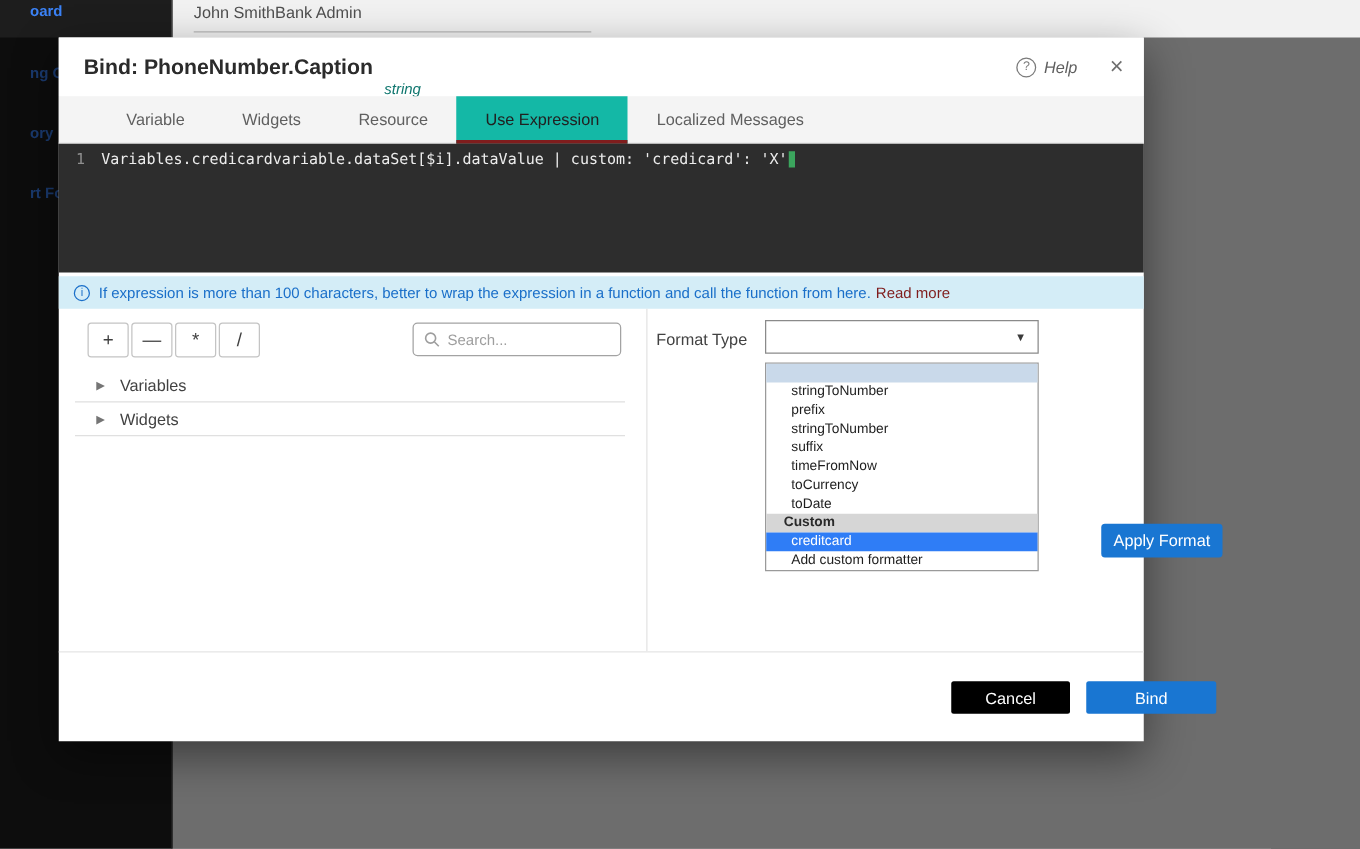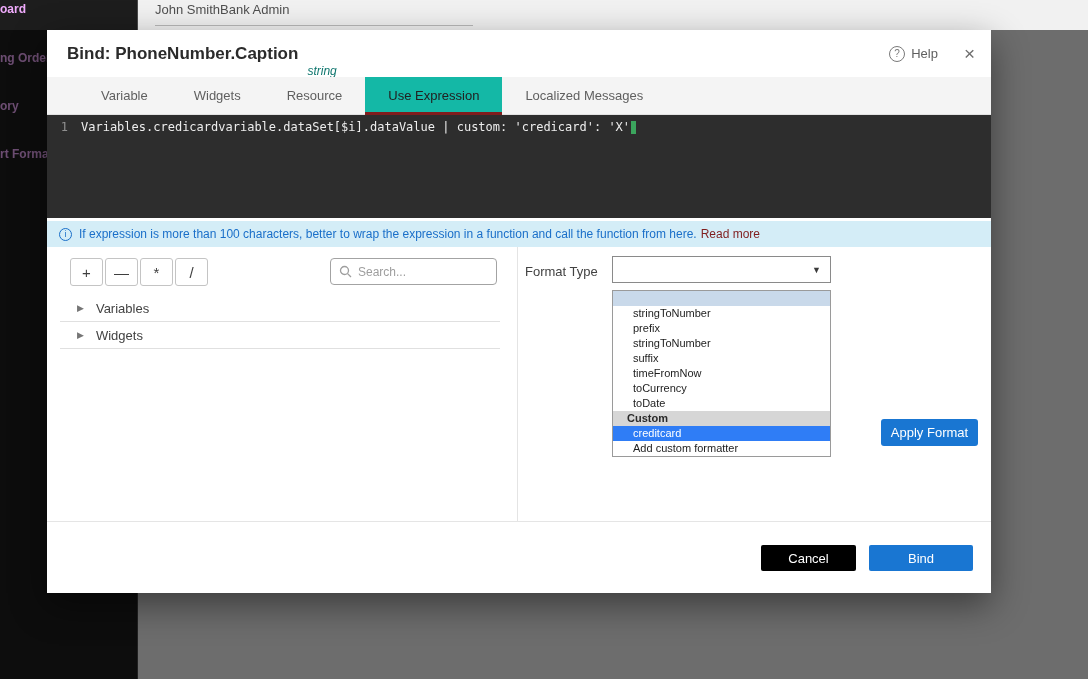--- a/index.html
+++ b/index.html
@@ -3,35 +3,35 @@
 <meta charset="utf-8">
 <style>
   * { margin:0; padding:0; box-sizing:border-box; }
   html,body { width:1088px; height:679px; }
   body { font-family:"Liberation Sans", sans-serif; background:#3c3c3c; }
   .stage { position:relative; width:1088px; height:679px; overflow:hidden; }
 
   
   .app-base { position:absolute; inset:0; background:#f1f1f1; }
   .app-sidebar { position:absolute; left:0; top:0; width:138px; height:679px; background:#1d1d1d; border-right:1px solid #4a4a4a; }
-  .sb-item { position:absolute; left:0; color:#f0abfc; font-size:12px; font-weight:bold; white-space:nowrap; }
+  .sb-item { position:absolute; left:0; color:#3b82f6; font-size:12px; font-weight:bold; white-space:nowrap;padding-left:24px; }
   .app-header-input { position:absolute; left:155px; top:0; width:318px; height:26px; border-bottom:1px solid #b9b9b9; }
   .app-header-text { position:absolute; left:155px; top:2px; font-size:13px; color:#4f4f4f; }
 
   .overlay { position:absolute; left:0; top:30px; width:1088px; height:649px; background:rgba(0,0,0,0.55); }
 
   
-  .modal { position:absolute; left:47px; top:30px; width:944px; height:563px; background:#ffffff; box-shadow:0 12px 34px rgba(0,0,0,0.45); }
+  .modal { position:absolute; left:47px; top:30px; width:868px; height:563px; background:#ffffff; box-shadow:0 12px 34px rgba(0,0,0,0.45); }
 
   .m-header { position:absolute; left:0; top:0; width:100%; height:47px; background:#fff; display:flex; align-items:center; padding-left:20px; }
   .m-title { font-size:17px; font-weight:bold; color:#2b2b2b; }
   .m-subtitle { font-size:12px; font-style:italic; color:#0f766e; margin-left:9px; padding-top:3px;margin-top:32px; }
   .m-header-right { position:absolute; right:16px; top:0; height:47px; display:flex; align-items:center; }
   .help-icon { width:16px; height:16px; border:1.5px solid #7a7a7a; border-radius:50%; color:#7a7a7a; font-size:10px; display:flex; align-items:center; justify-content:center; cursor:pointer; }
-  .help-label { font-size:13px; color:#5f5f5f; margin-left:6px; cursor:pointer; }
+  .help-label { font-size:13px; color:#5f5f5f; margin-left:6px; cursor:pointer;font-style:italic; }
   .close-btn { font-size:19px; color:#6f6f6f; margin-left:26px; cursor:pointer; line-height:1; }
 
   .m-tabs { position:absolute; left:0; top:47px; width:100%; height:38px; background:#f4f4f4; border-bottom:1px solid #e2e2e2; display:flex; padding-left:31px; }
   .tab { height:38px; line-height:37px; padding:0 23px; font-size:13px; color:#5f5f5f; cursor:pointer; white-space:nowrap; }
   .tab.active { background:#14b8a6; color:#212121; border-bottom:3px solid #7f1d1d; }
 
   .m-editor { position:absolute; left:0; top:85px; width:100%; height:103px; background:#2d2d2d; font-family:"DejaVu Sans Mono", monospace; font-size:12px; padding-top:5px; }
   .ed-line { display:flex; align-items:center; }
   .ed-gutter { width:34px; text-align:right; padding-right:13px; color:#8f8f8f; }
   .ed-code { color:#ededed; white-space:pre; }

